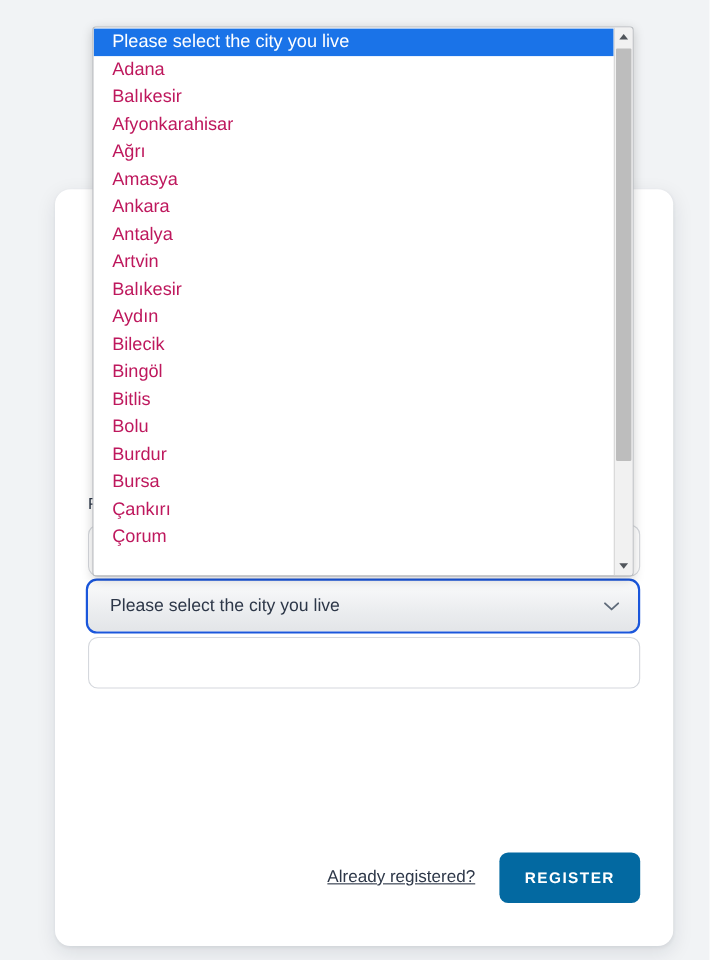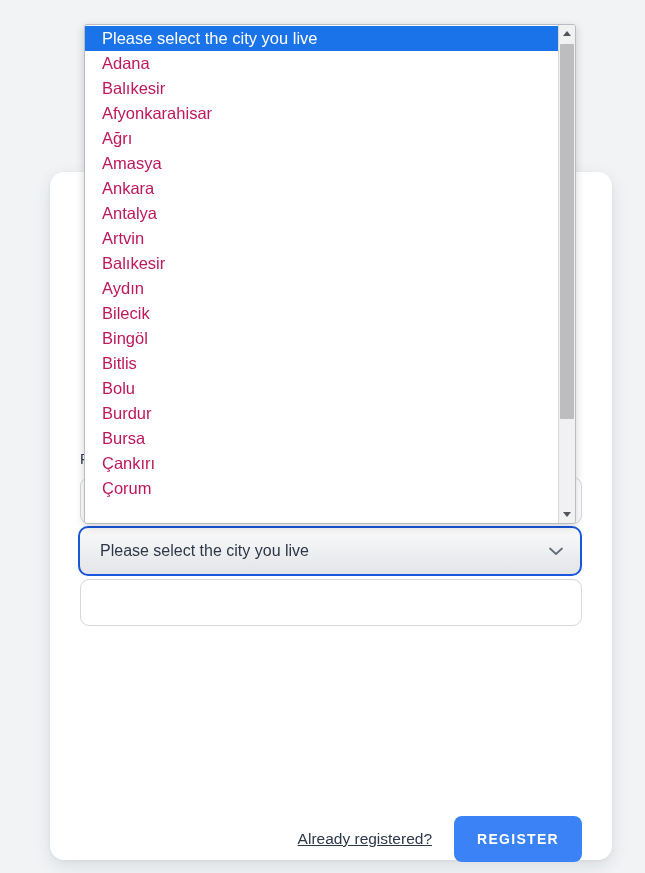--- a/index.html
+++ b/index.html
@@ -145,36 +145,36 @@
     width: 14px;
     height: 375px;
     background: #bdbdbd;
     border-radius: 1px;
   }
 
   
   #actions {
     position: absolute;
     left: 30px;
-    top: 644px;
+    top: 603px;
     width: 502px;
     height: 46px;
     display: flex;
     align-items: center;
     justify-content: flex-end;
     gap: 22px;
   }
   #login-link {
     font-size: 15.5px;
     color: #2d3748;
     text-decoration: underline;
     cursor: pointer;
   }
   #register-button {
-    background: #3b82f6;
+    background: #0369a1;
     color: #ffffff;
     border: none;
     border-radius: 8px;
     height: 46px;
     padding: 0 23px;
     font-family: "Liberation Sans", sans-serif;
     font-size: 14px;
     font-weight: bold;
     letter-spacing: 1.3px;
     cursor: pointer;

